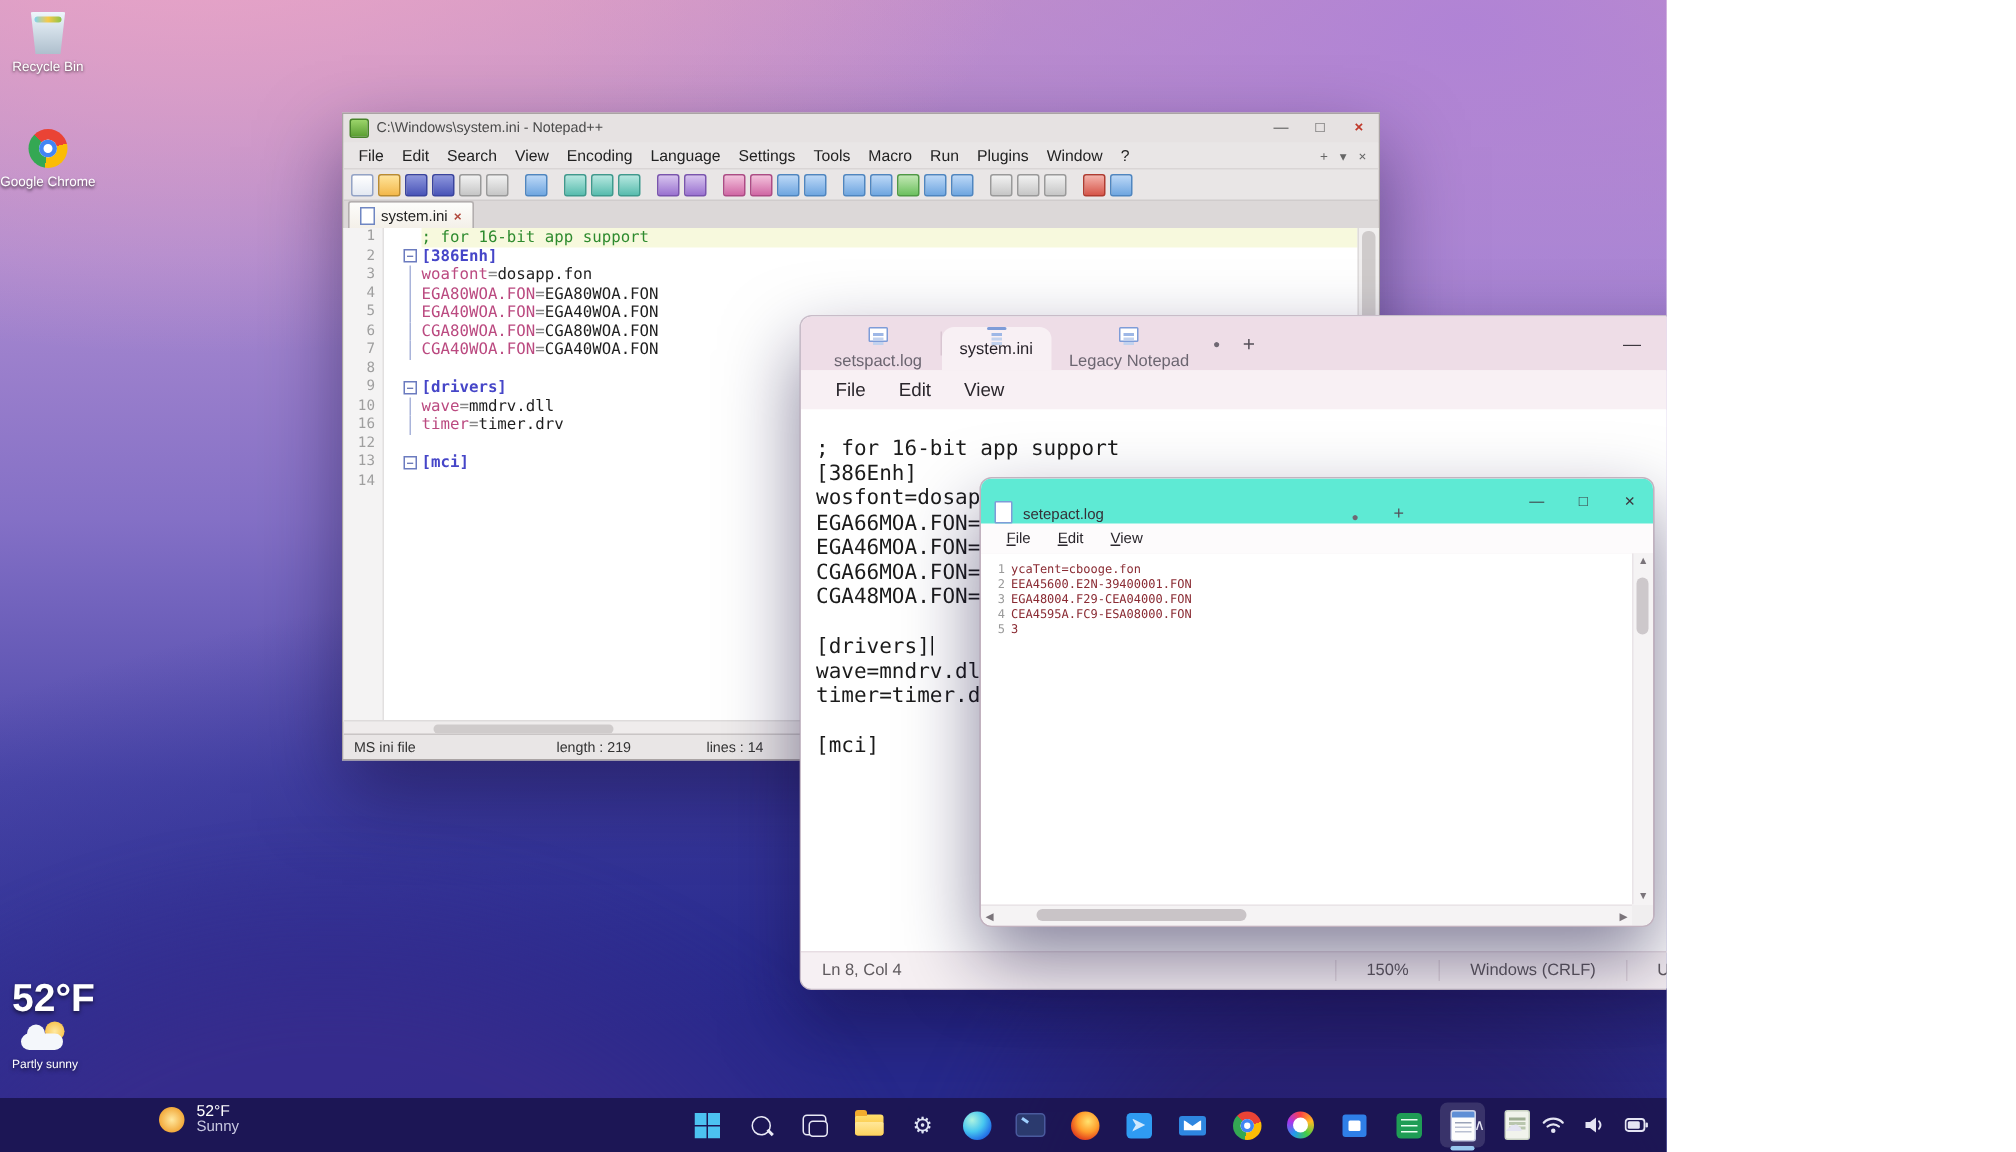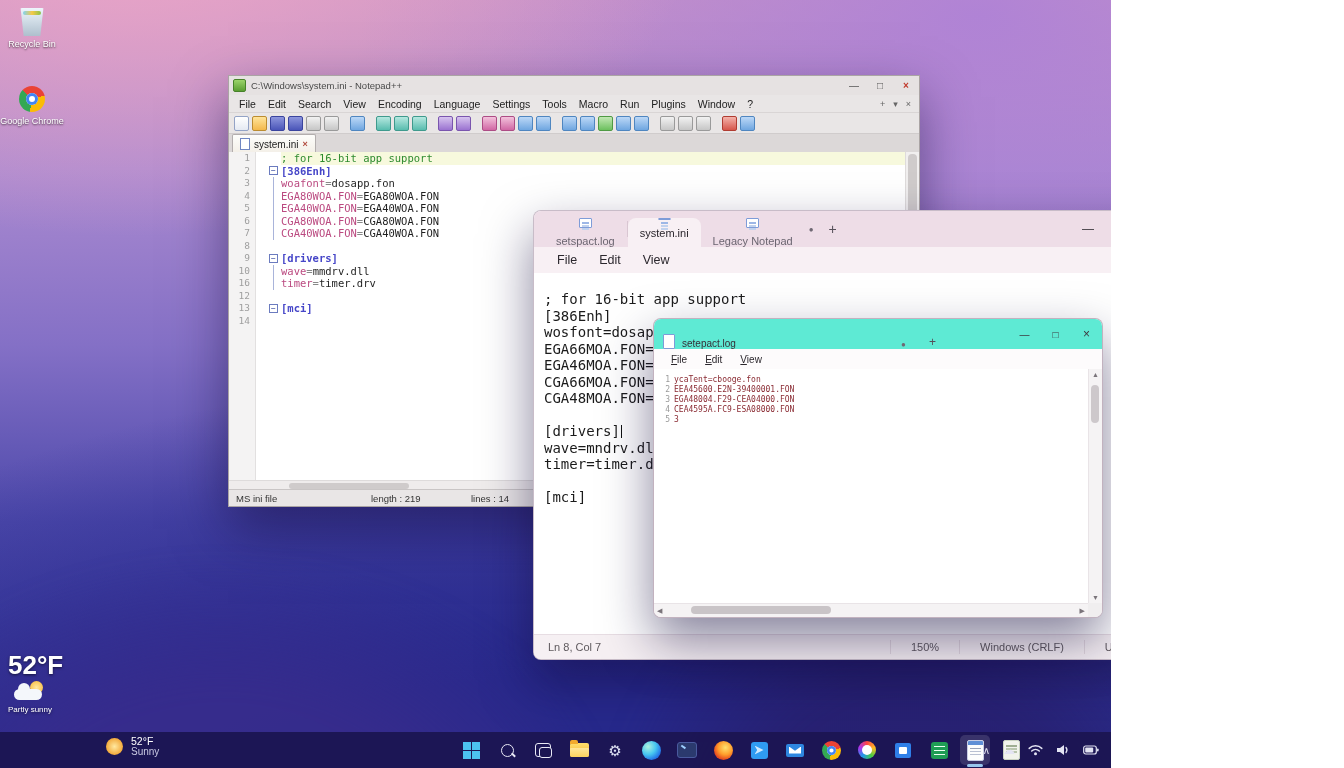--- a/index.html
+++ b/index.html
@@ -428,21 +428,21 @@
       <div class="npl">CGA66MOA.FON=CGA66MOA.FON</div>
       <div class="npl">CGA48MOA.FON=CGA48MOA.FON</div>
       <div class="npl"></div>
       <div class="npl"><span>[drivers]</span><span class="caret"></span></div>
       <div class="npl">wave=mndrv.dll</div>
       <div class="npl">timer=timer.drv</div>
       <div class="npl"></div>
       <div class="npl">[mci]</div>
     </div>
     <div class="np-status">
-      <span class="pos">Ln 8, Col 7</span>
+      <span class="pos">Ln 8, Col 4</span>
       <span class="np-ssep"></span>
       <span class="sit">150%</span>
       <span class="np-ssep"></span>
       <span class="sit">Windows (CRLF)</span>
       <span class="np-ssep"></span>
       <span class="sit last">UTF-8</span>
     </div>
   </div>
 
   <div class="win mini">

